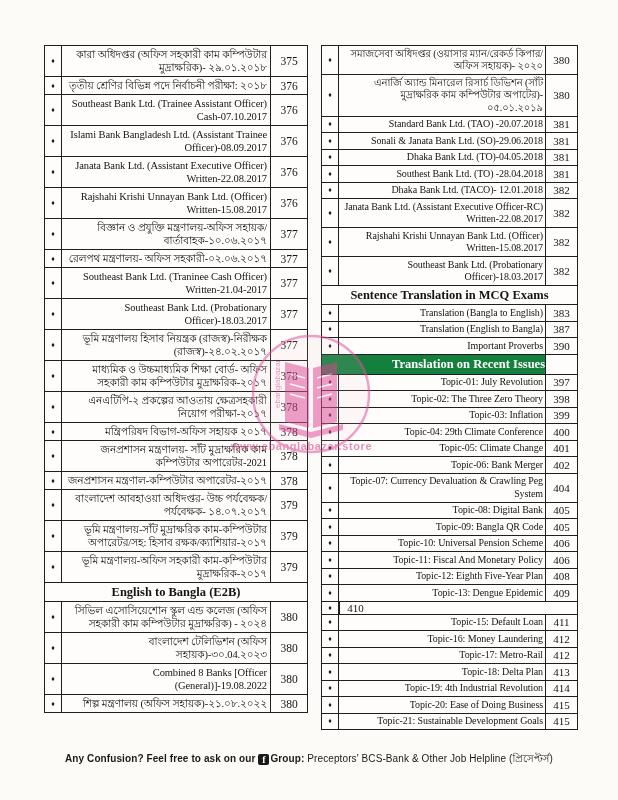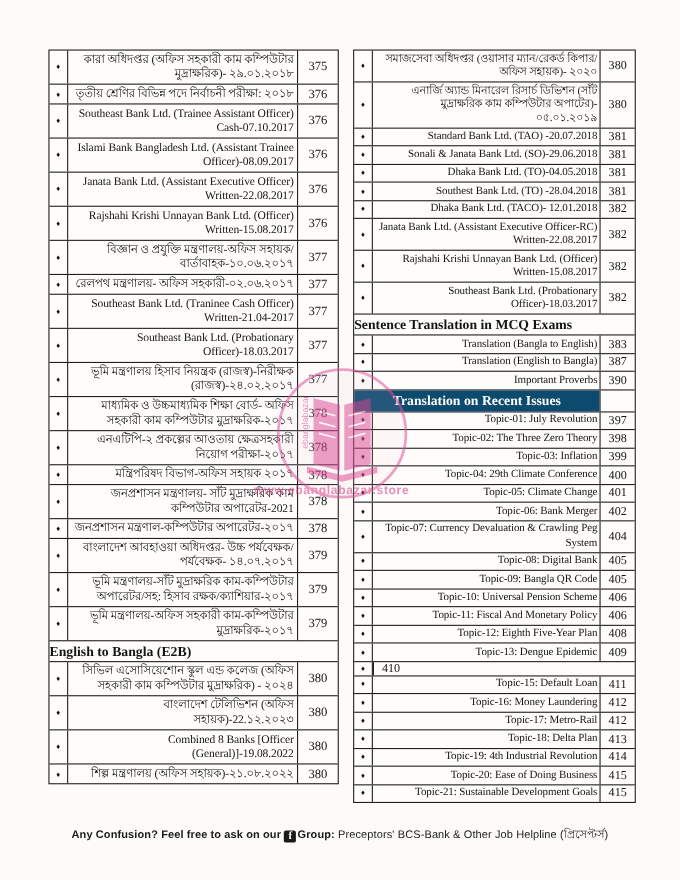--- a/index.html
+++ b/index.html
@@ -36,27 +36,27 @@
   .right .txt-cell{font-size:10px;line-height:12.5px;padding:1.5px 2px 1.5px 4px;}
   .pg-cell{
     flex:0 0 36px;width:36px;
     border-left:1px solid #1f1f1f;
     display:flex;align-items:center;justify-content:center;
     font-size:11.5px;
   }
   .right .pg-cell{flex:0 0 31px;width:31px;font-size:11px;}
   .sec-header{
     border-top:1px solid #1f1f1f;
-    font-weight:bold;
+    text-align:center;font-weight:bold;
     font-size:12.5px;line-height:16px;padding:1px 0;
   }
   .sec-header-inv{display:flex;border-top:1px solid #1f1f1f;}
   .sec-header-inv .inv-label{
-    flex:1;background:#0c4a6e;color:#fdfdfd;
-    font-weight:bold;text-align:center;
+    flex:1;background:#15803d;color:#fdfdfd;
+    font-weight:bold;text-align:right;
     font-size:12.5px;line-height:16px;padding:1.5px 0;
   }
   .sec-header-inv .inv-pg{flex:0 0 31px;width:31px;border-left:1px solid #1f1f1f;}
   
   .watermark{
     position:absolute;left:233px;top:332px;
     width:170px;height:135px;
     pointer-events:none;z-index:5;opacity:.55;
   }
   .wm-url{
@@ -185,21 +185,21 @@
         <div class="pg-cell">379</div>
       </div>
       <div class="sec-header">English to Bangla (E2B)</div>
       <div class="trow">
         <div class="bullet-cell">♦</div>
         <div class="txt-cell">সিভিল এসোসিয়েশোন স্কুল এন্ড কলেজ (অফিস সহকারী কাম কম্পিউটার মুদ্রাক্ষরিক) - ২০২৪</div>
         <div class="pg-cell">380</div>
       </div>
       <div class="trow">
         <div class="bullet-cell">♦</div>
-        <div class="txt-cell">বাংলাদেশ টেলিভিশন (অফিস সহায়ক)-22.১২.২০২৩</div>
+        <div class="txt-cell">বাংলাদেশ টেলিভিশন (অফিস সহায়ক)-৩০.04.২০২৩</div>
         <div class="pg-cell">380</div>
       </div>
       <div class="trow">
         <div class="bullet-cell">♦</div>
         <div class="txt-cell">Combined 8 Banks [Officer (General)]-19.08.2022</div>
         <div class="pg-cell">380</div>
       </div>
       <div class="trow">
         <div class="bullet-cell">♦</div>
         <div class="txt-cell">শিল্প মন্ত্রণালয় (অফিস সহায়ক)-২১.০৮.২০২২</div>

